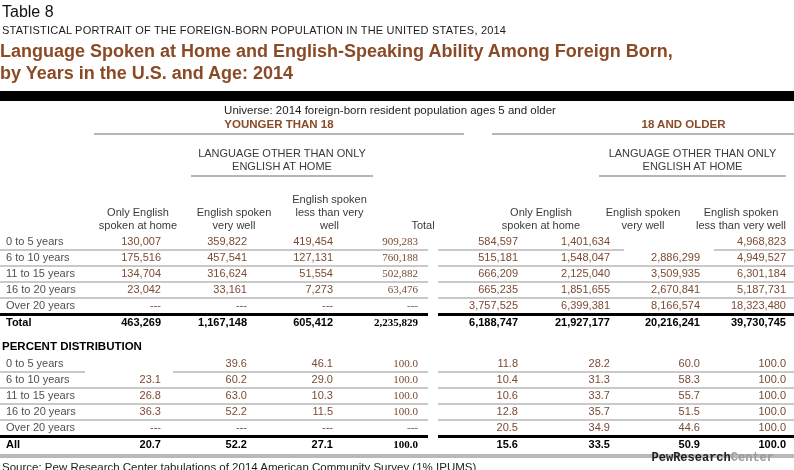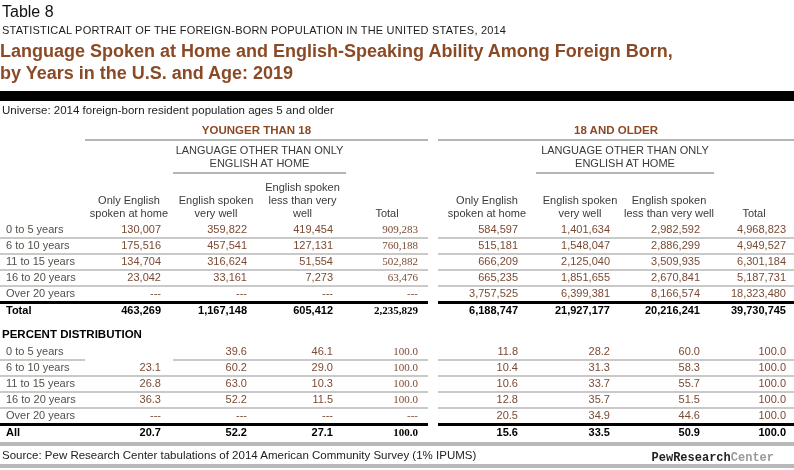--- a/index.html
+++ b/index.html
@@ -5,26 +5,26 @@
   html,body{margin:0;padding:0;}
   body{
     width:794px;height:470px;overflow:hidden;background:#ffffff;
     font-family:"Liberation Sans",sans-serif;color:#1a1a1a;position:relative;
   }
   .hdr{margin-left:2px;}
   .table-label{padding-top:3px;font-size:16px;color:#111;}
   .kicker{margin-top:3px;font-size:11px;color:#1c1c1c;letter-spacing:.2px;}
   .title{margin:4px 0 0 0;font-size:18px;line-height:22px;font-weight:bold;color:#8b4a26;}
   .black-bar{margin-top:7px;width:794px;height:10px;background:#000;}
-  .universe{margin:3px 16px 2px 2px;font-size:11.5px;color:#1c1c1c;}
+  .universe{margin:3px 16px 2px 2px;font-size:11.5px;color:#1c1c1c;text-align:center;}
 
   .grid{display:grid;grid-template-columns:85px 88px 86px 87px 82px 10px 98px 88px 90px 80px;width:794px;}
 
   
-  .thead{margin-top:8px;}
+  .thead{margin-top:2px;gap:9px;}
   .gh{grid-row:1;font-size:11.5px;font-weight:bold;color:#8b4a26;text-align:center;
       padding-bottom:3px;border-bottom:2px solid #b5b5b5;}
   .gh-young{grid-column:2/6;}
   .gh-older{grid-column:7/11;}
   .sh{grid-row:2;font-size:11px;color:#3a3a3a;text-align:center;line-height:13px;
       padding:3px 0 2px 0;border-bottom:2px solid #b5b5b5;}
   .sh-young{grid-column:3/5;}
   .sh-older{grid-column:8/10;}
   .ch{grid-row:3;font-size:11px;color:#3a3a3a;text-align:center;line-height:13px;
       display:flex;align-items:flex-end;justify-content:center;min-height:46px;padding-bottom:2px;}
@@ -58,21 +58,21 @@
   .source{font-size:11.5px;color:#1c1c1c;padding:2px 0 2px 2px;height:14px;line-height:14px;}
   .logo{position:absolute;right:20px;bottom:5px;font-family:Liberation Mono, monospace;font-size:12px;}
   .logo-a{color:#1f1f1f;font-weight:600;}
   .logo-b{color:#9a9a9a;font-weight:600;}
 </style>
 </head>
 <body>
 
 <div class="hdr table-label">Table 8</div>
 <div class="hdr kicker">STATISTICAL PORTRAIT OF THE FOREIGN-BORN POPULATION IN THE UNITED STATES, 2014</div>
-<h1 class="hdr title"><span>Language Spoken at Home and English-Speaking Ability Among Foreign Born,</span><br><span>by Years in the U.S. and Age: 2019</span></h1>
+<h1 class="hdr title"><span>Language Spoken at Home and English-Speaking Ability Among Foreign Born,</span><br><span>by Years in the U.S. and Age: 2014</span></h1>
 <div class="black-bar"></div>
 <div class="universe">Universe: 2014 foreign-born resident population ages 5 and older</div>
 
 <div class="grid thead">
   <div class="gh gh-young">YOUNGER THAN 18</div>
   <div class="gh gh-older">18 AND OLDER</div>
   <div class="sh sh-young"><span>LANGUAGE OTHER THAN ONLY</span><br><span>ENGLISH AT HOME</span></div>
   <div class="sh sh-older"><span>LANGUAGE OTHER THAN ONLY</span><br><span>ENGLISH AT HOME</span></div>
   <div class="ch c2">Only English spoken at home</div>
   <div class="ch c3">English spoken very well</div>
@@ -86,21 +86,20 @@
 
 <div>
   <div class="grid trow">
     <div class="cl">0 to 5 years</div>
     <div class="nc c2">130,007</div>
     <div class="nc c3">359,822</div>
     <div class="nc c4">419,454</div>
     <div class="nc c5">909,283</div>
     <div class="nc c7">584,597</div>
     <div class="nc c8">1,401,634</div>
-    <div class="nc c9">2,982,592</div>
     <div class="nc c10">4,968,823</div>
   </div>
   <div class="grid trow">
     <div class="cl">6 to 10 years</div>
     <div class="nc c2">175,516</div>
     <div class="nc c3">457,541</div>
     <div class="nc c4">127,131</div>
     <div class="nc c5">760,188</div>
     <div class="nc c7">515,181</div>
     <div class="nc c8">1,548,047</div>

